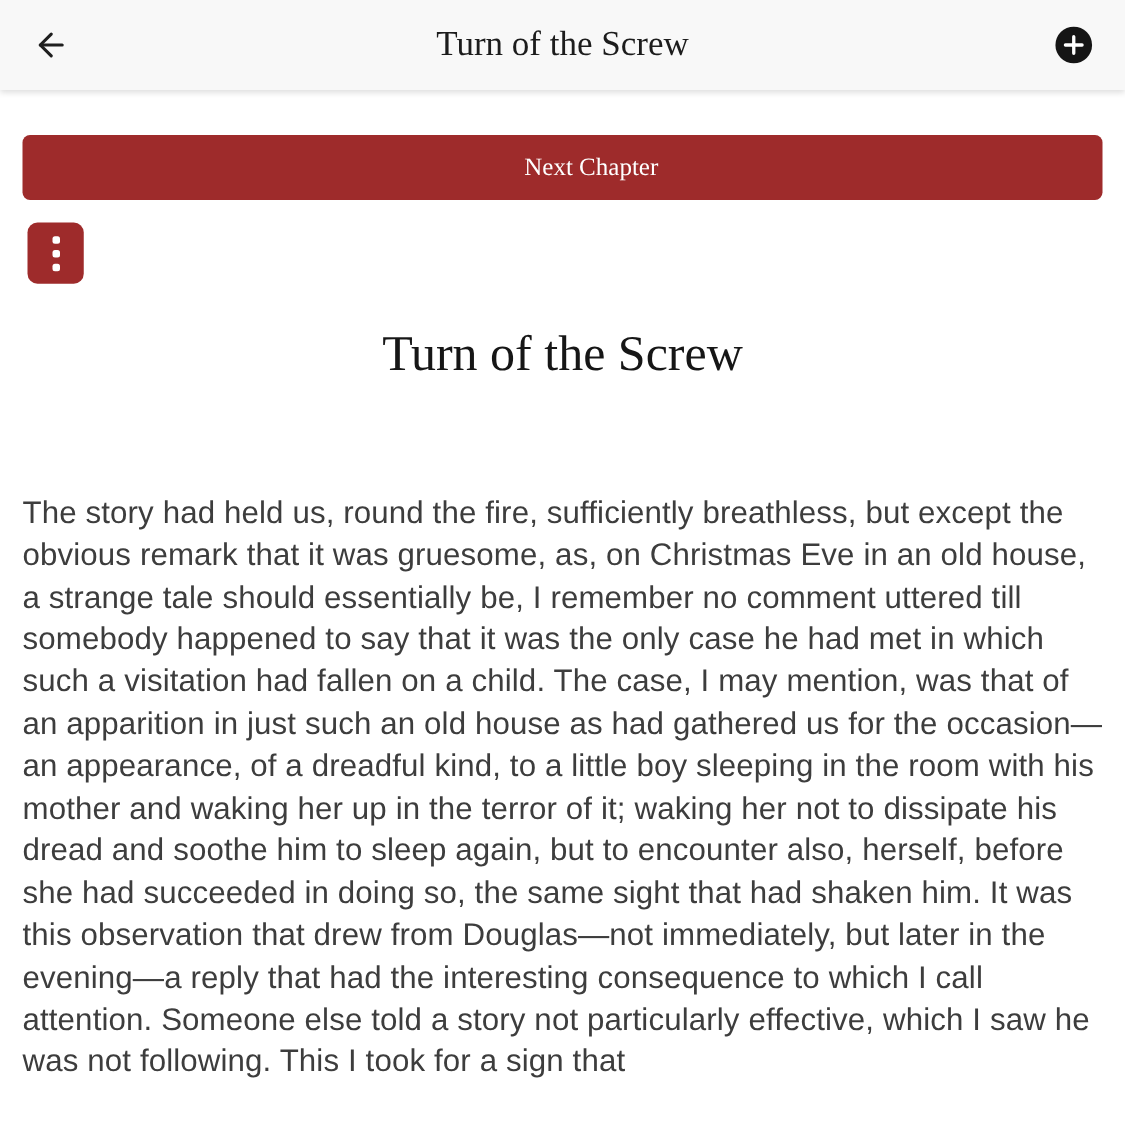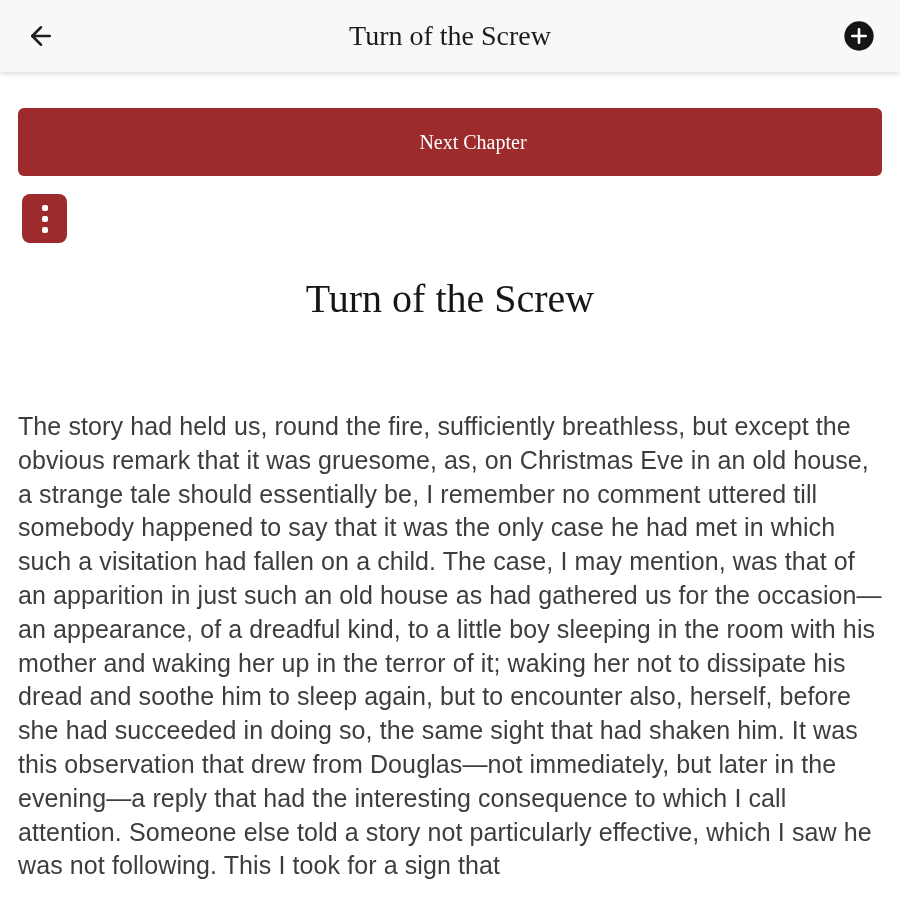--- a/index.html
+++ b/index.html
@@ -42,21 +42,21 @@
     color: #1c1c1c;
     white-space: nowrap;
   }
   .add-btn { margin-left: auto; }
 
   
   .next-chapter {
     display: block;
     margin: 36px 18px 0 18px;
     width: calc(100% - 36px);
-    height: 68px;
+    height: 52px;
     background: var(--accent);
     color: #ffffff;
     border: none;
     border-radius: 6px;
     font-family: "Liberation Serif", serif;
     font-size: 20px;
     cursor: pointer;
     text-align: center;
     padding-left: 46px;
   }

